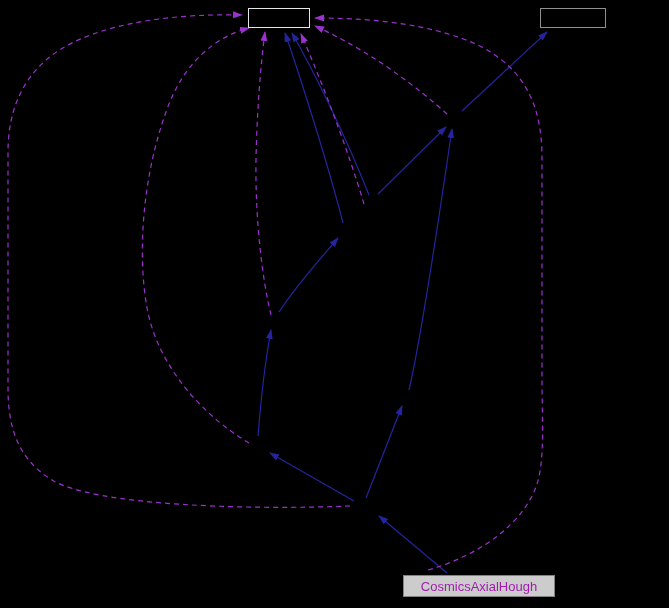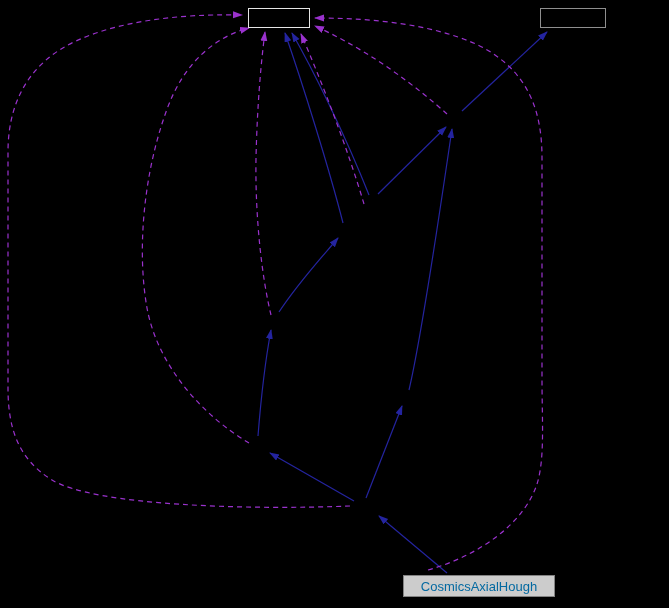--- a/index.html
+++ b/index.html
@@ -53,17 +53,17 @@
       <path d="M271,315 C262,278 255,218 256,158 C257,114 260,70 265,32" fill="none" stroke="#9a32cd" stroke-width="1.2" stroke-dasharray="5,4" marker-end="url(#arrow-usage)"></path>
       <path d="M364,204 C348,150 322,82 301,34" fill="none" stroke="#9a32cd" stroke-width="1.2" stroke-dasharray="5,4" marker-end="url(#arrow-usage)"></path>
       <path d="M447,114 C418,88 372,52 315,26" fill="none" stroke="#9a32cd" stroke-width="1.2" stroke-dasharray="5,4" marker-end="url(#arrow-usage)"></path>
       <path d="M428,570 C478,556 524,524 537,484 C545,459 542,420 542,380 L542,158 C542,110 528,70 478,45 C428,22 362,18 315,18" fill="none" stroke="#9a32cd" stroke-width="1.2" stroke-dasharray="5,4" marker-end="url(#arrow-usage)"></path>
     </svg>
 
   <div class="node" style="left: 248px; top: 8px; width: 62px; height: 20px; background: transparent; border-color: rgb(230, 230, 230); color: rgb(0, 0, 0);"></div>
 
   <div class="node" style="left: 540px; top: 8px; width: 66px; height: 20px; background: transparent; border-color: rgb(143, 143, 143); color: rgb(0, 0, 0);"></div>
 
-  <div class="node current" style="left: 403px; top: 575px; width: 152px; height: 22px; background: rgb(204, 204, 204); border-color: rgb(130, 130, 130); color: #0369a1;">
+  <div class="node current" style="left: 403px; top: 575px; width: 152px; height: 22px; background: rgb(204, 204, 204); border-color: rgb(130, 130, 130); color: #a21caf;">
     <span>CosmicsAxialHough</span>
   </div>
 
 </div>
 
 </body></html>

